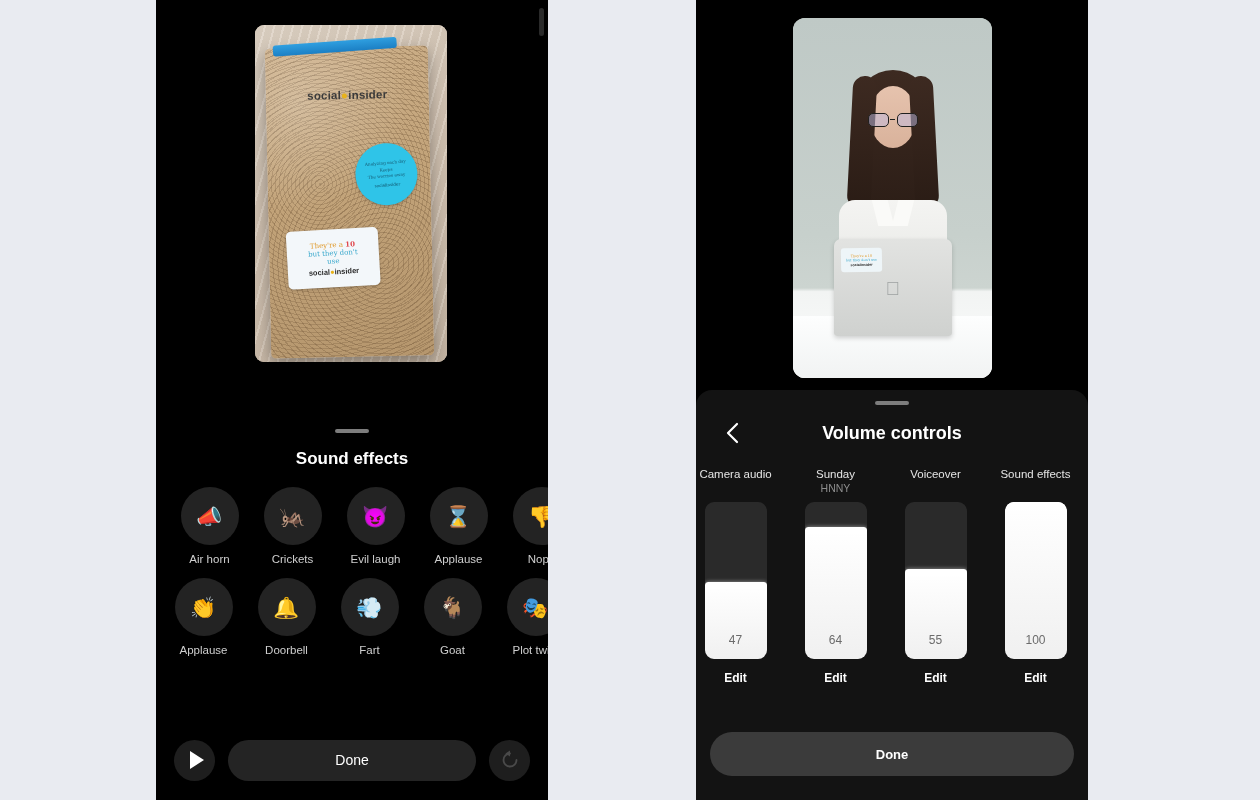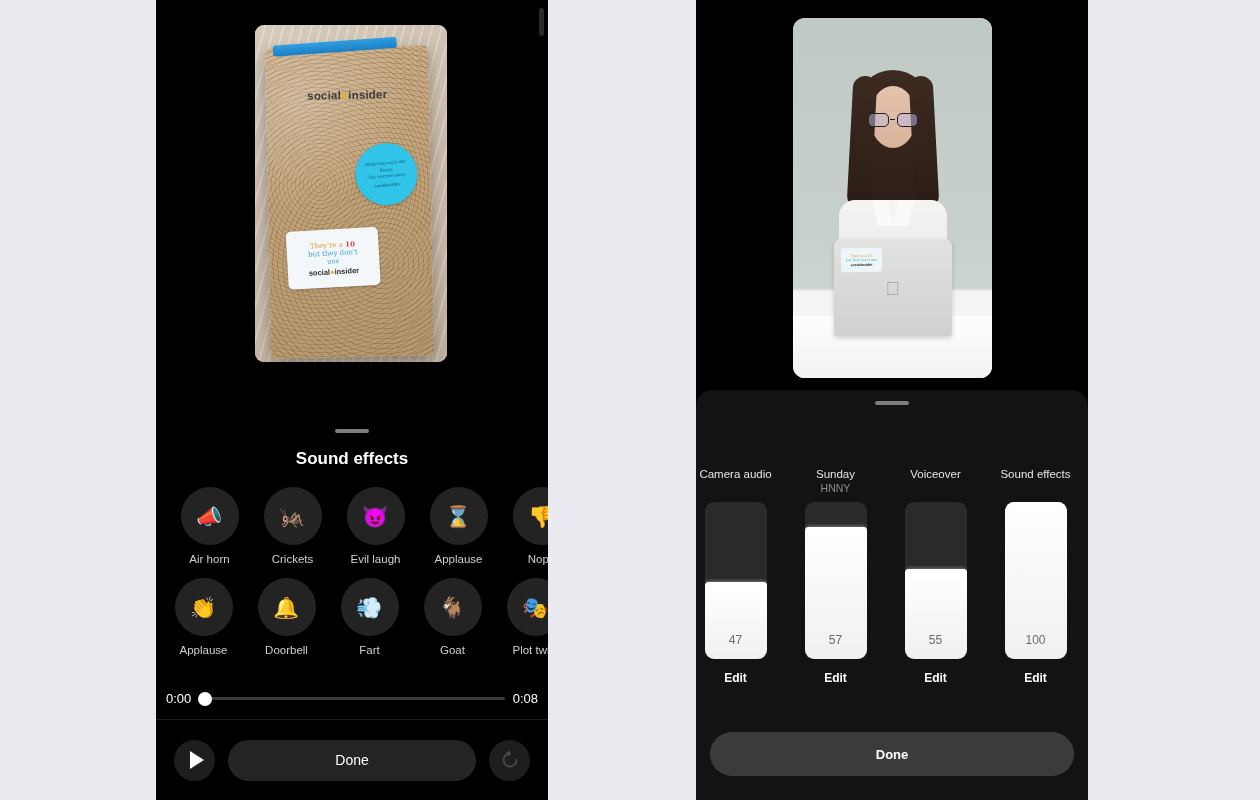--- a/index.html
+++ b/index.html
@@ -404,27 +404,20 @@
               <div class="fx-circle">🐐</div>
               <div class="fx-label">Goat</div>
             </div>
             <div class="fx-item">
               <div class="fx-circle">🎭</div>
               <div class="fx-label">Plot twist</div>
             </div>
           </div>
       </div>
 
-      <div class="timeline">
-        <div class="tl-time">0:00</div>
-        <div class="tl-track">
-          <div class="tl-thumb" id="tl-thumb" style="left: 0%;"></div>
-        </div>
-        <div class="tl-time">0:08</div>
-      </div>
 
       <div class="actionbar">
         <div class="circle-btn">
           <div class="play-tri"></div>
         </div>
         <button class="done-wide">Done</button>
         <div class="circle-btn">
           <svg width="22" height="22" viewBox="0 0 22 22">
             <path d="M11 4.5 A6.5 6.5 0 1 0 17.5 11" fill="none" stroke="#4a4a4a" stroke-width="1.8" stroke-linecap="round"></path>
             <path d="M11 1.6 L11 7.4 L6.4 4.5 Z" fill="#4a4a4a"></path>
@@ -460,20 +453,28 @@
           <div class="s1">They're a 10</div>
           <div class="s2">but they don't use</div>
           <div class="s3">socialinsider</div>
         </div>
       </div>
     </div>
 
     <div class="volume-sheet">
       <div class="sheet-handle"></div>
 
+      <div class="vol-head">
+        <div class="back-chevron">
+          <svg width="20" height="24" viewBox="0 0 20 24">
+            <path d="M14 3 L5 12 L14 21" fill="none" stroke="#ffffff" stroke-width="2.2" stroke-linecap="round" stroke-linejoin="round"></path>
+          </svg>
+        </div>
+        <div class="sheet-title">Volume controls</div>
+      </div>
 
       <div class="vol-cols" id="vol-cols">
           <div class="vol-col">
             <div class="vol-namebox">
               <div class="vol-name">Camera audio</div>
             </div>
             <div class="slider">
               <div class="slider-fill" style="height: 47%;"></div>
               <div class="slider-cap" style="bottom: calc(47% - 3.5px);"></div>
               <div class="slider-val">47</div>
@@ -481,21 +482,21 @@
             <div class="vol-edit">Edit</div>
           </div>
           <div class="vol-col">
             <div class="vol-namebox">
               <div class="vol-name">Sunday</div>
               <div class="vol-sub">HNNY</div>
             </div>
             <div class="slider">
               <div class="slider-fill" style="height: 82%;"></div>
               <div class="slider-cap" style="bottom: calc(82% - 3.5px);"></div>
-              <div class="slider-val">57</div>
+              <div class="slider-val">64</div>
             </div>
             <div class="vol-edit">Edit</div>
           </div>
           <div class="vol-col">
             <div class="vol-namebox">
               <div class="vol-name">Voiceover</div>
             </div>
             <div class="slider">
               <div class="slider-fill" style="height: 55%;"></div>
               <div class="slider-cap" style="bottom: calc(55% - 3.5px);"></div>

